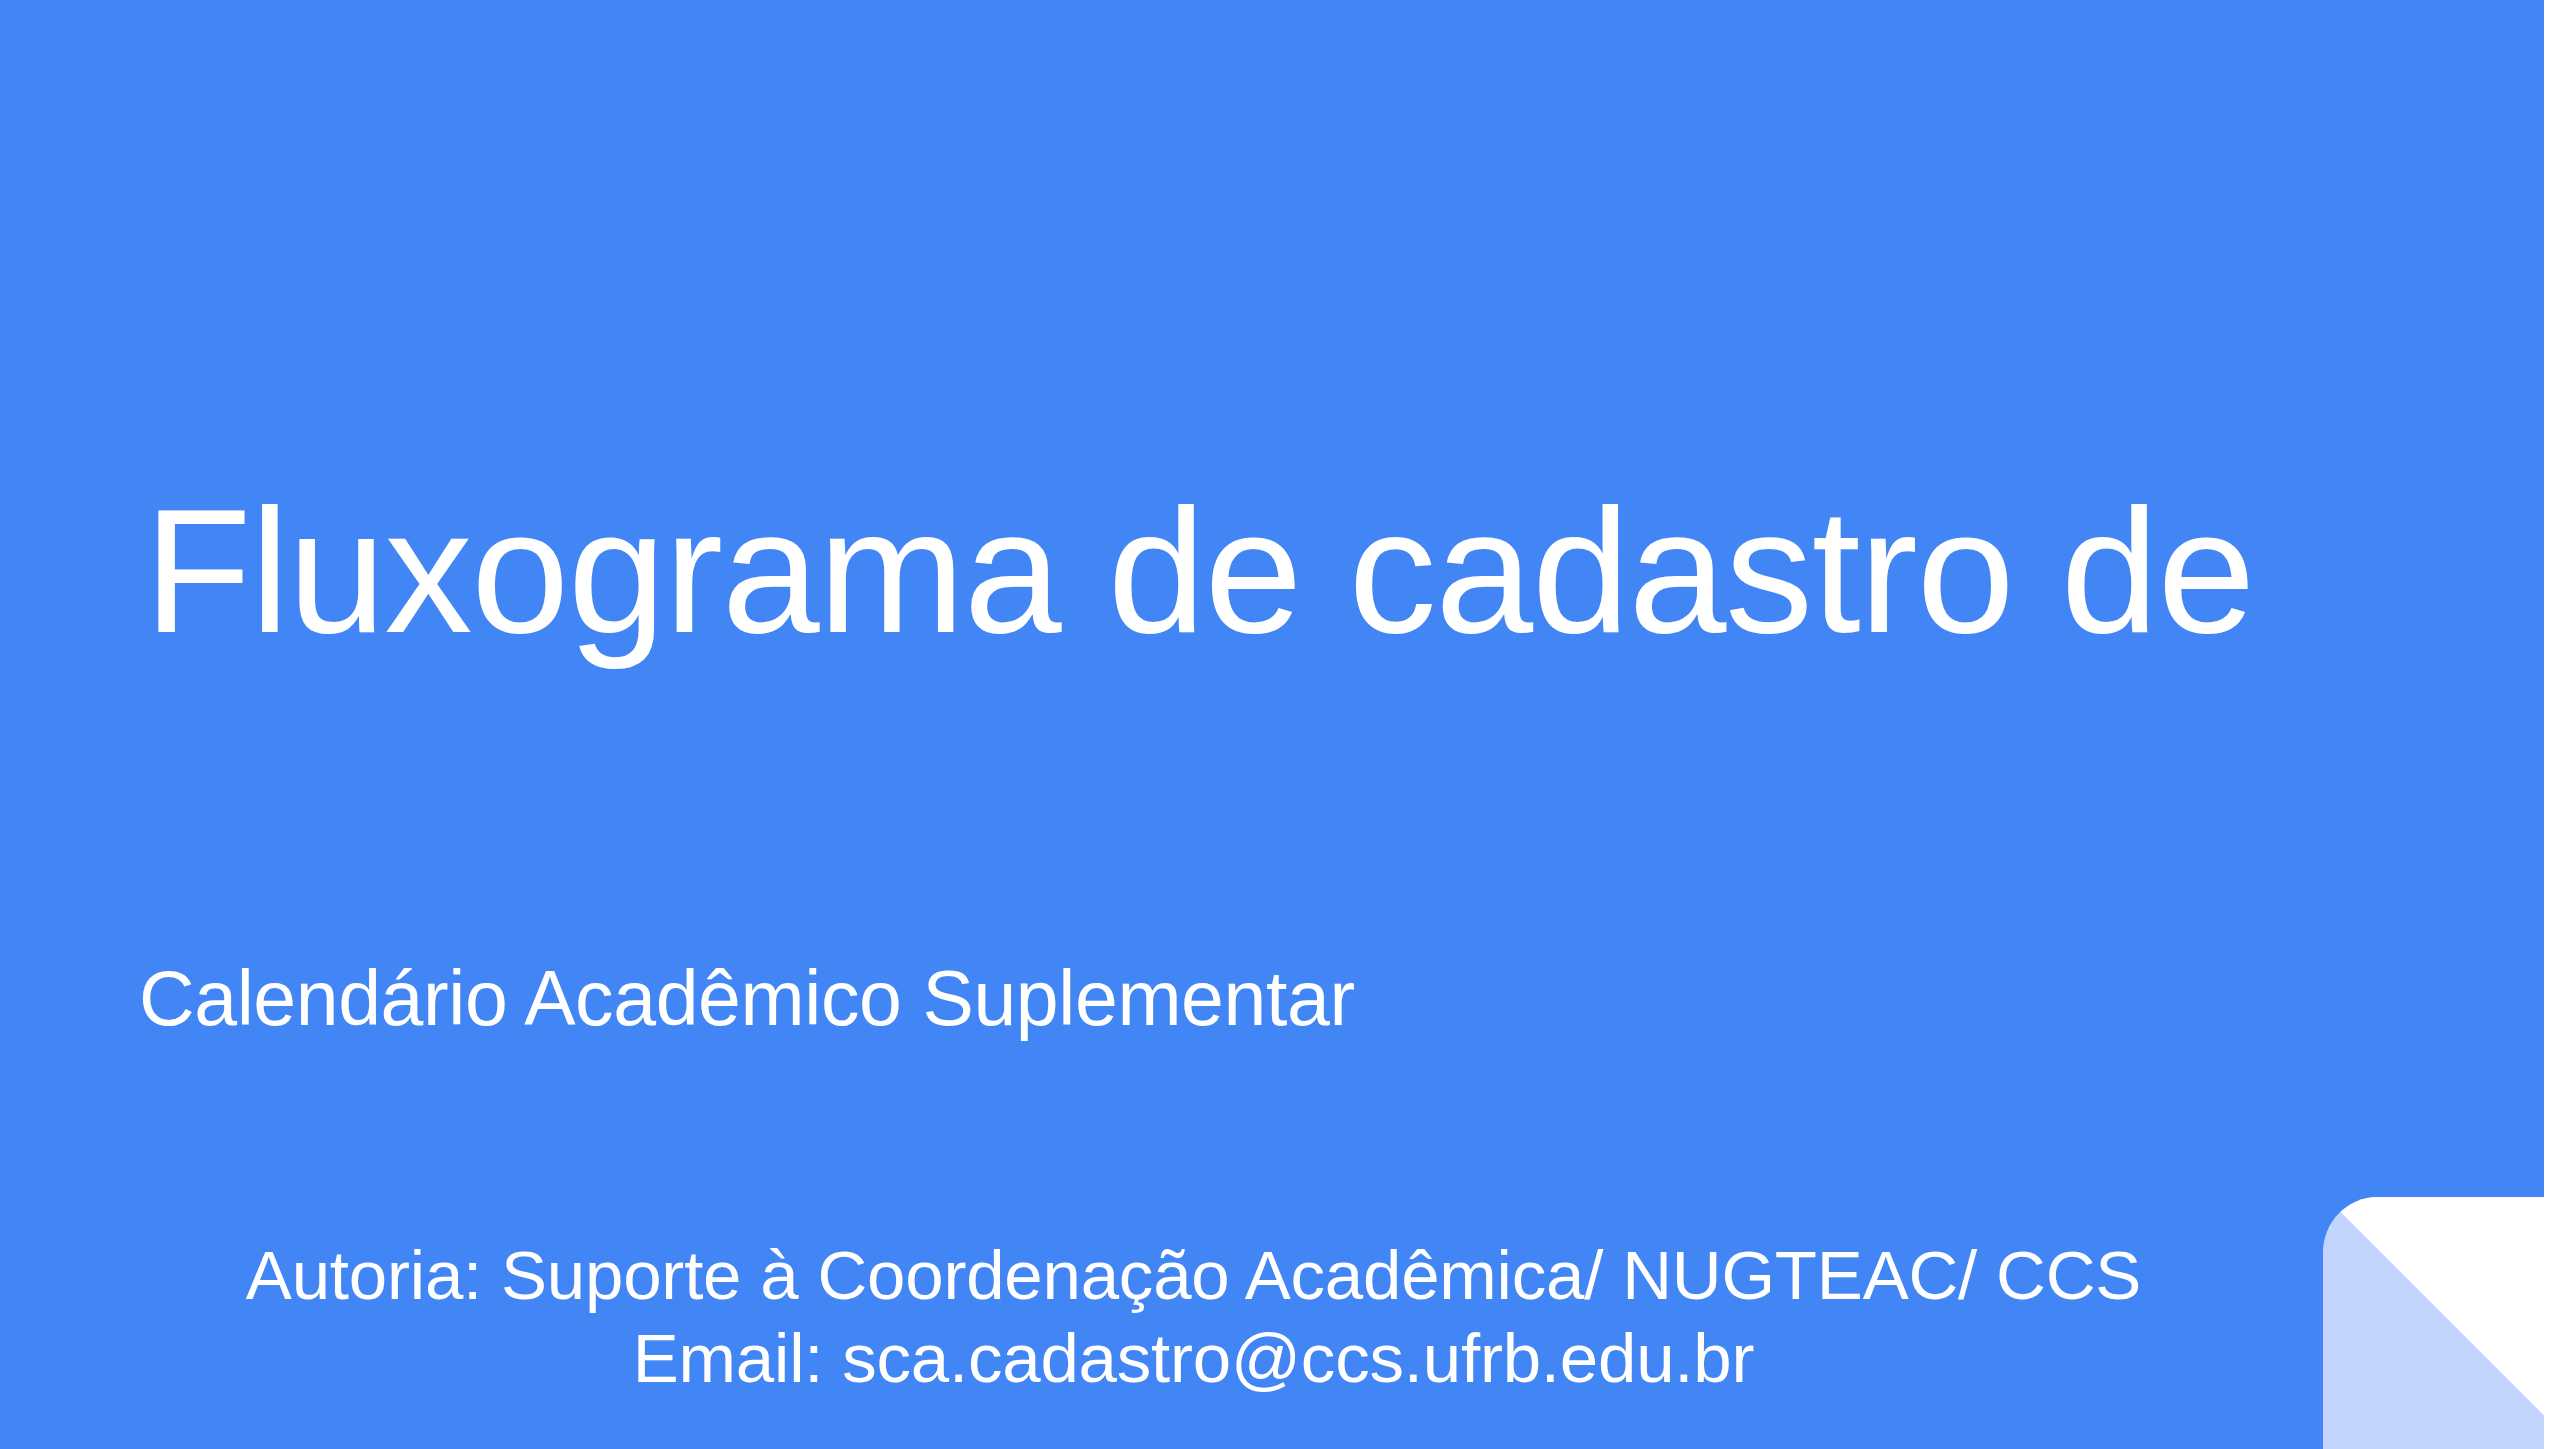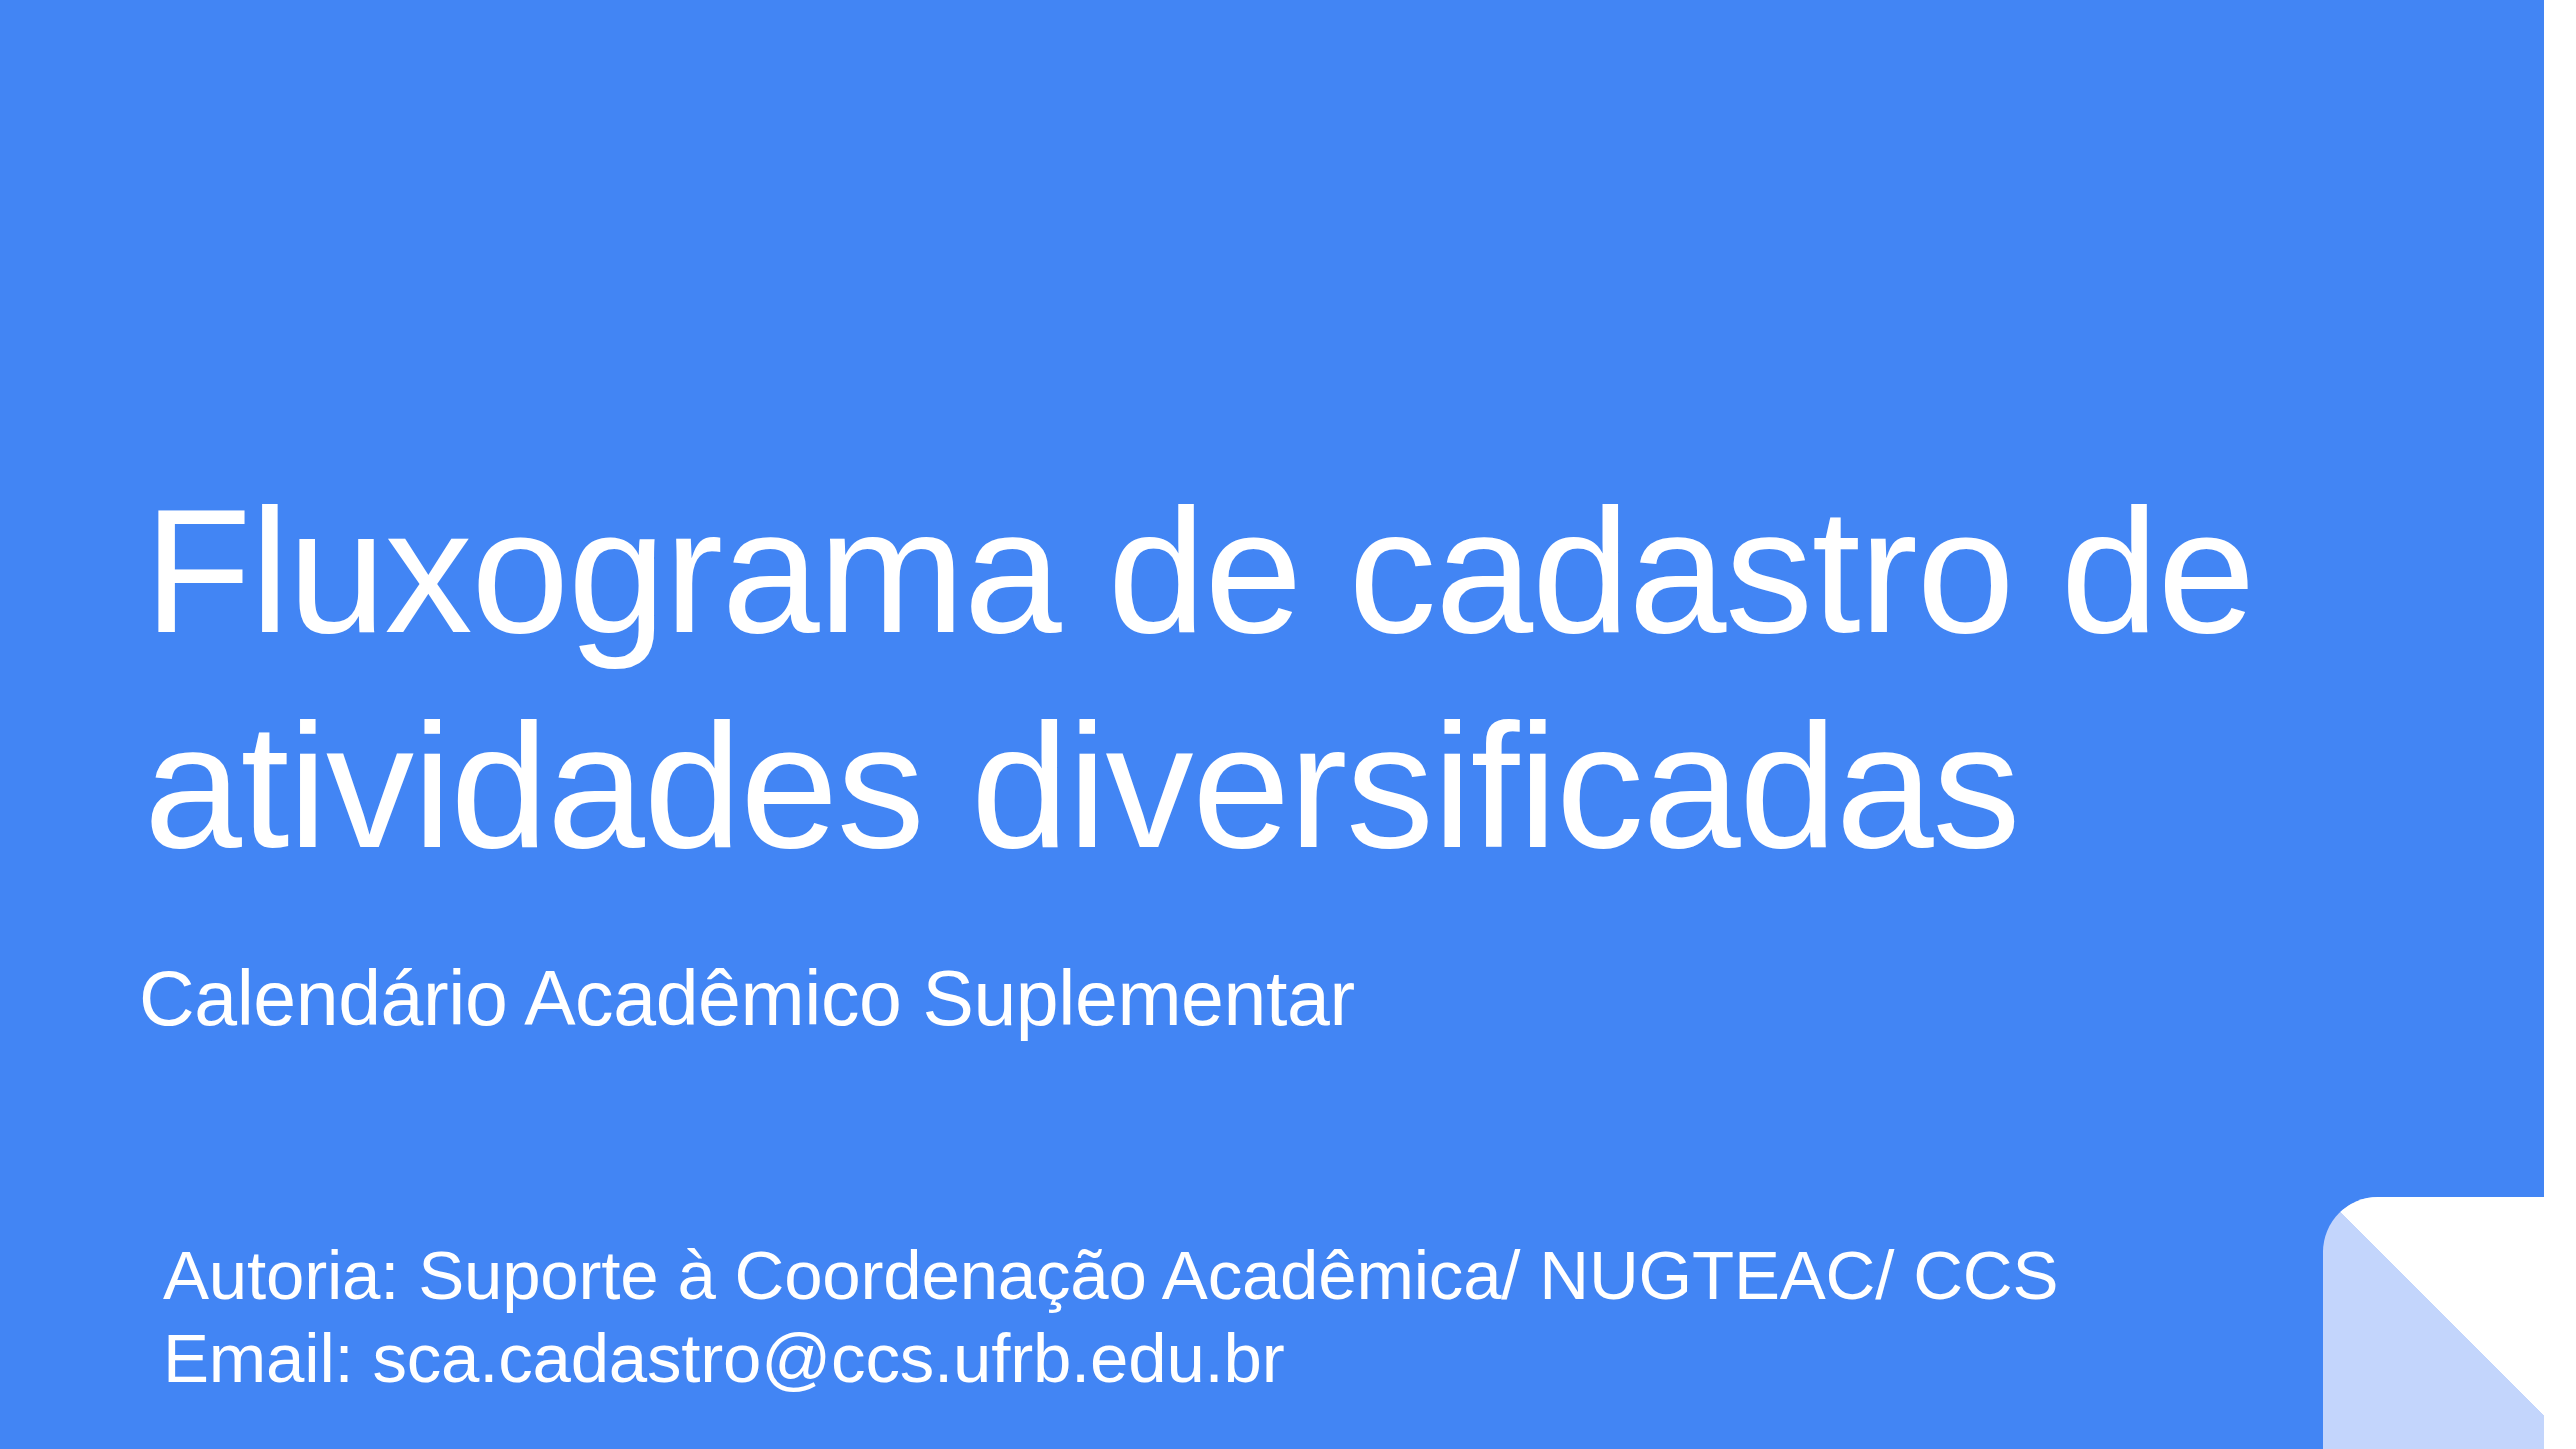--- a/index.html
+++ b/index.html
@@ -71,30 +71,30 @@
     top: 1234px;
     width: 2061px;
   }
   .footer-line {
     color: #ffffff;
     font-size: 69px;
     line-height: 83px;
     font-weight: 400;
     letter-spacing: -0.2px;
     white-space: nowrap;
+    text-align: center;
   }
 </style>
 </head>
 <body>
 
 <div id="slide">
 
   <div id="title-block">
     <div class="title-line">Fluxograma de cadastro de</div>
-    <div class="title-line">atividades diversificadas</div>
   </div>
 
   <div id="subtitle">Calendário Acadêmico Suplementar</div>
 
   <div id="footer-block">
     <div class="footer-line">Autoria: Suporte à Coordenação Acadêmica/ NUGTEAC/ CCS</div>
     <div class="footer-line">Email: sca.cadastro@ccs.ufrb.edu.br</div>
   </div>
 
   <div id="corner-fold">

